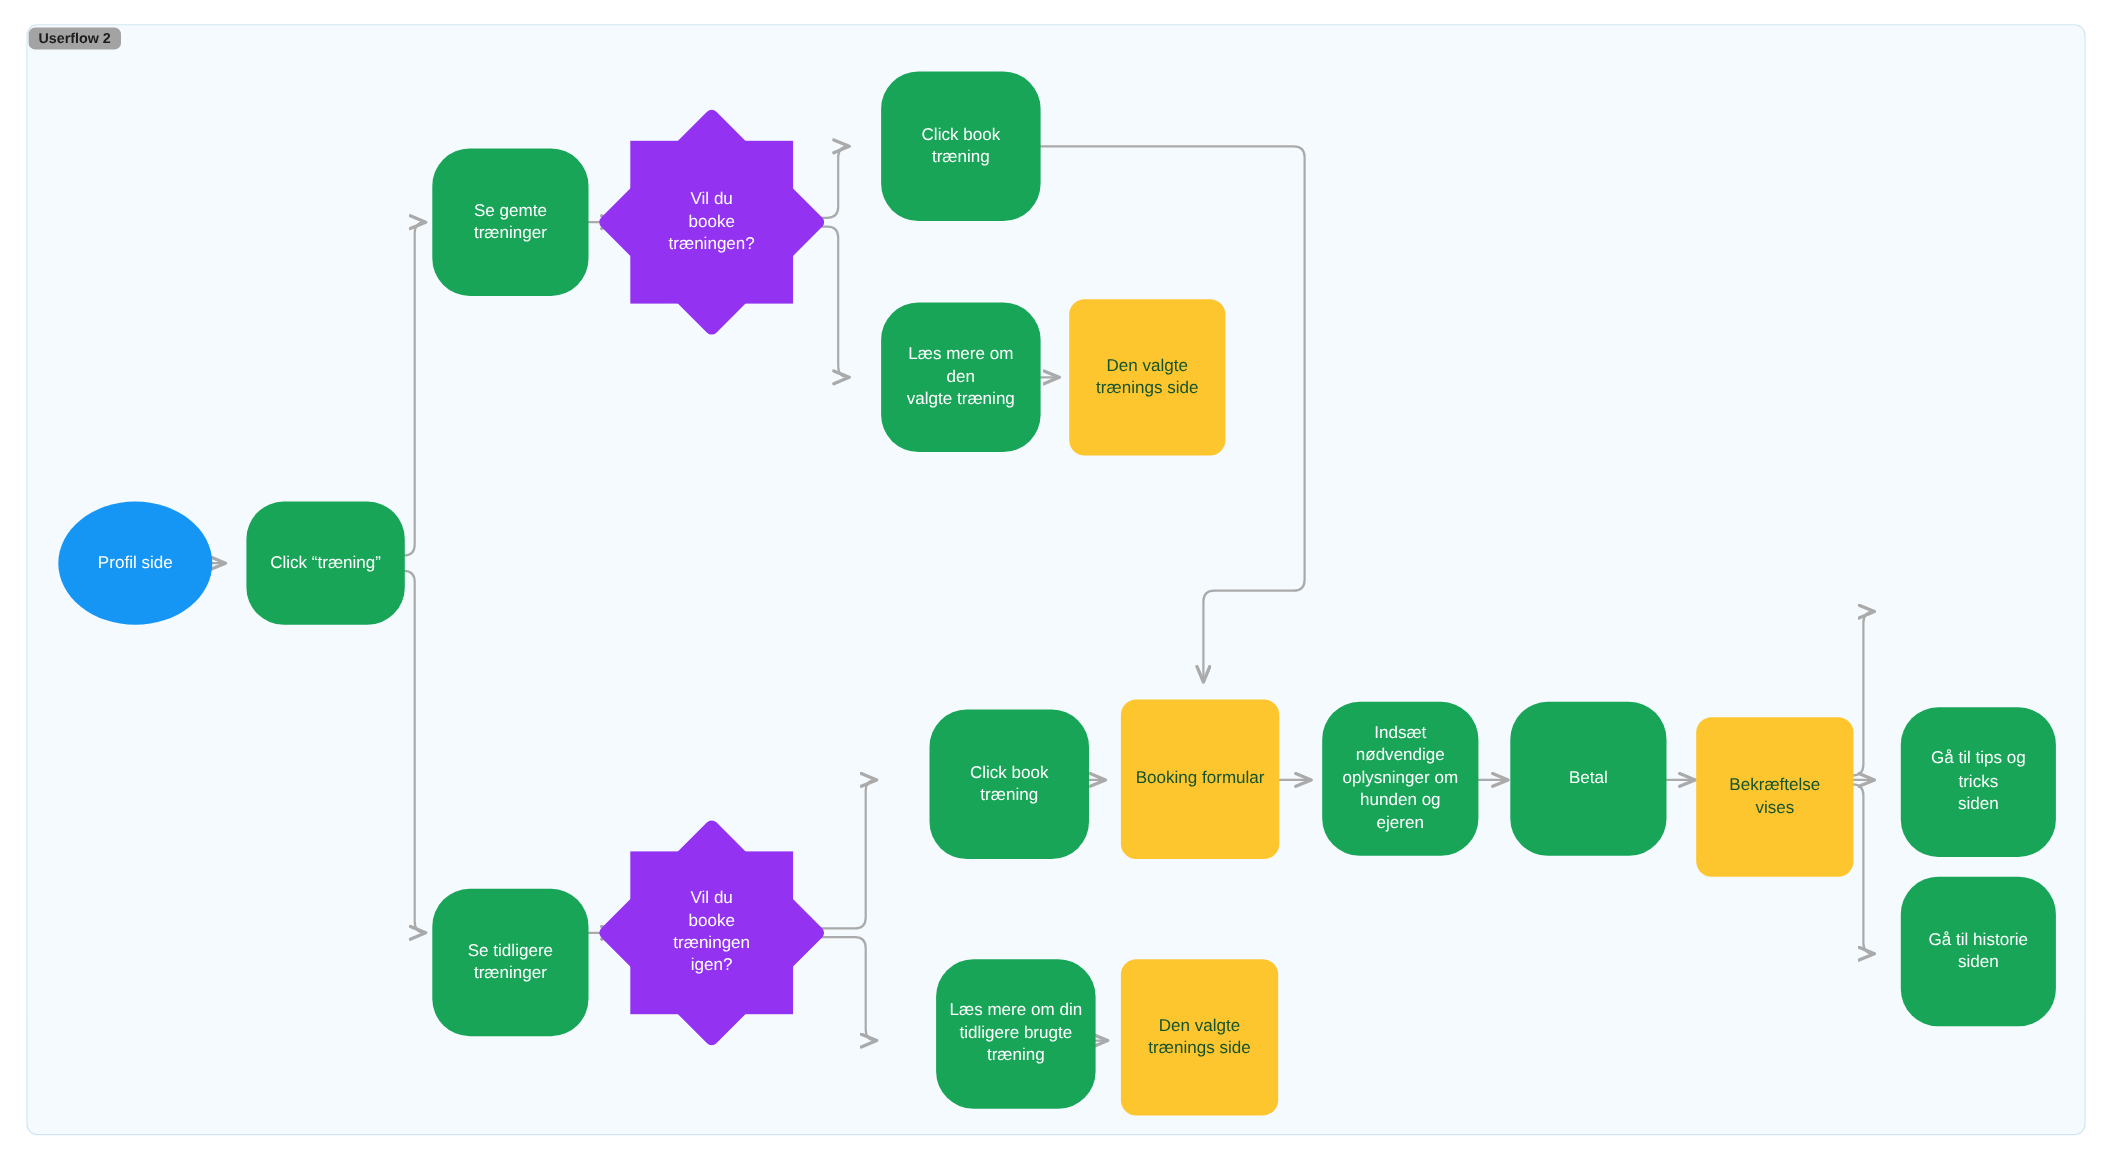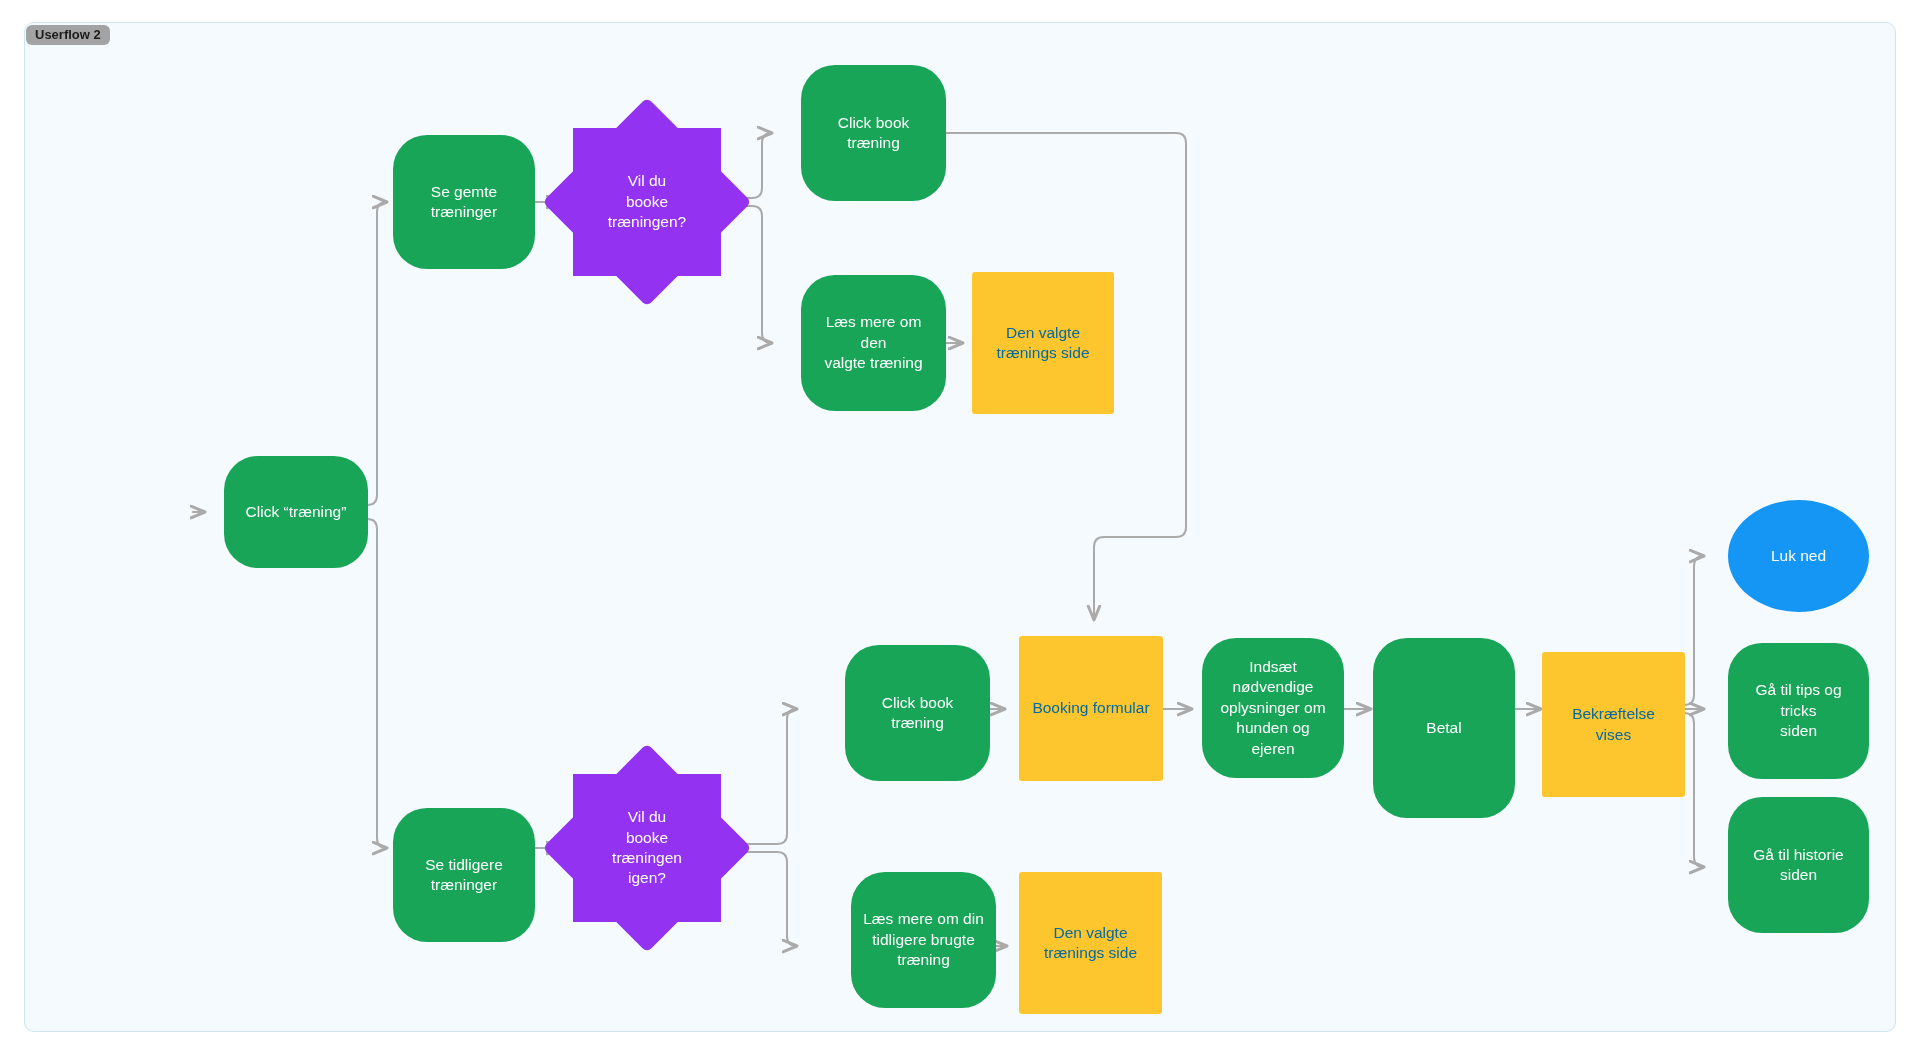--- a/index.html
+++ b/index.html
@@ -89,22 +89,22 @@
     left: 0; top: 0;
     width: 100%;
     height: 100%;
     background: #9332f0;
     transform: rotate(45deg);
     border-radius: 6px;
     z-index: 1;
   }
   .n-yellow {
     background: #fdc62e;
-    color: #0369a1;
-    border-radius: 3px;
+    color: #14532d;
+    border-radius: 14px;
     font-size: 15.5px;
   }
 </style>
 </head>
 <body>
 
 <div id="canvas">
 
   <div class="frame"></div>
   <div class="frame-label">Userflow 2</div>
@@ -147,20 +147,23 @@
       <path d="M1343,709 L1371,709" marker-end="url(#ah)"></path>
 
       <path d="M1514,709 L1541,709" marker-end="url(#ah)"></path>
 
       <path d="M1684,705 Q1694,705 1694,695 L1694,566 Q1694,556 1704,556" marker-end="url(#ah)"></path>
       <path d="M1684,709 L1704,709" marker-end="url(#ah)"></path>
       <path d="M1684,713 Q1694,713 1694,723 L1694,857 Q1694,867 1704,867" marker-end="url(#ah)"></path>
     </g>
   </svg>
 
+  <div class="node n-blue" style="left:53px; top:456px; width:140px; height:112px;">
+    <span class="lbl">Profil side</span>
+  </div>
 
   <div class="node n-green" style="left:224px; top:456px; width:144px; height:112px;">
     <span class="lbl">Click “træning”</span>
   </div>
 
   <div class="node n-green" style="left:393px; top:135px; width:142px; height:134px;">
     <span class="lbl">Se gemte
 træninger</span>
   </div>
 
@@ -219,31 +222,28 @@
     <span class="lbl">Indsæt
 nødvendige
 oplysninger om
 hunden og ejeren</span>
   </div>
 
   <div class="node n-yellow" style="left:1019px; top:636px; width:144px; height:145px;">
     <span class="lbl">Booking formular</span>
   </div>
 
-  <div class="node n-green" style="left:1373px; top:638px; width:142px; height:180px;">
+  <div class="node n-green" style="left:1373px; top:638px; width:142px; height:140px;">
     <span class="lbl">Betal</span>
   </div>
 
   <div class="node n-yellow" style="left:1542px; top:652px; width:143px; height:145px;">
     <span class="lbl">Bekræftelse vises</span>
   </div>
 
-  <div class="node n-blue" style="left:1728px; top:500px; width:141px; height:112px;">
-    <span class="lbl">Luk ned</span>
-  </div>
 
   <div class="node n-green" style="left:1728px; top:643px; width:141px; height:136px;">
     <span class="lbl">Gå til tips og tricks
 siden</span>
   </div>
 
   <div class="node n-green" style="left:1728px; top:797px; width:141px; height:136px;">
     <span class="lbl">Gå til historie
 siden</span>
   </div>

